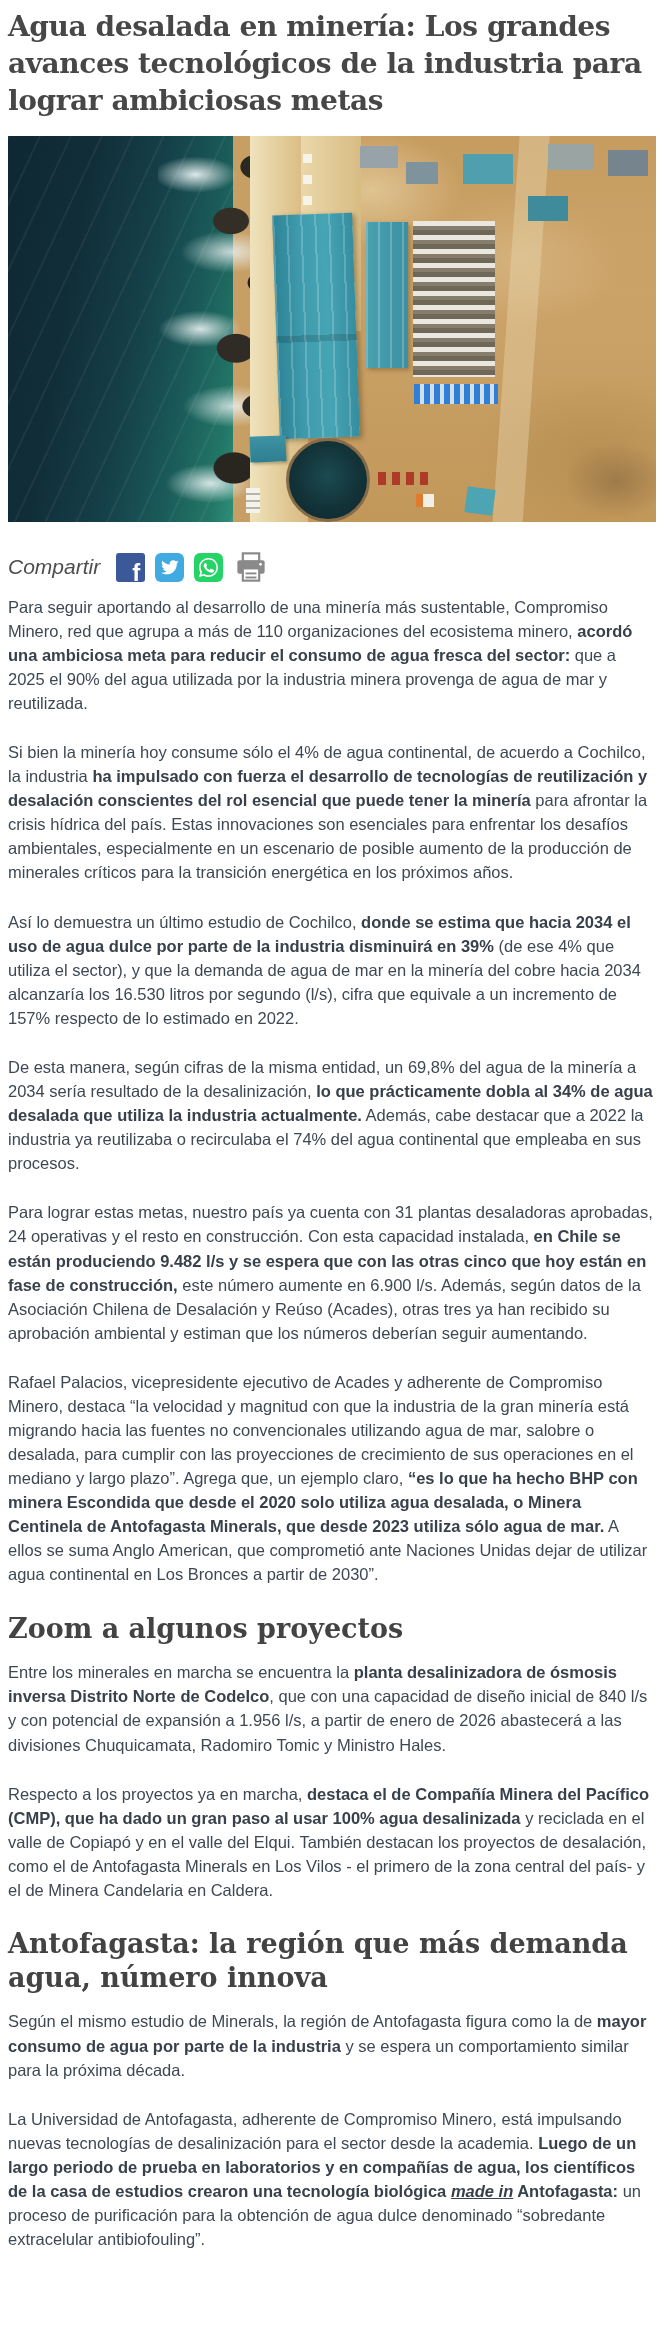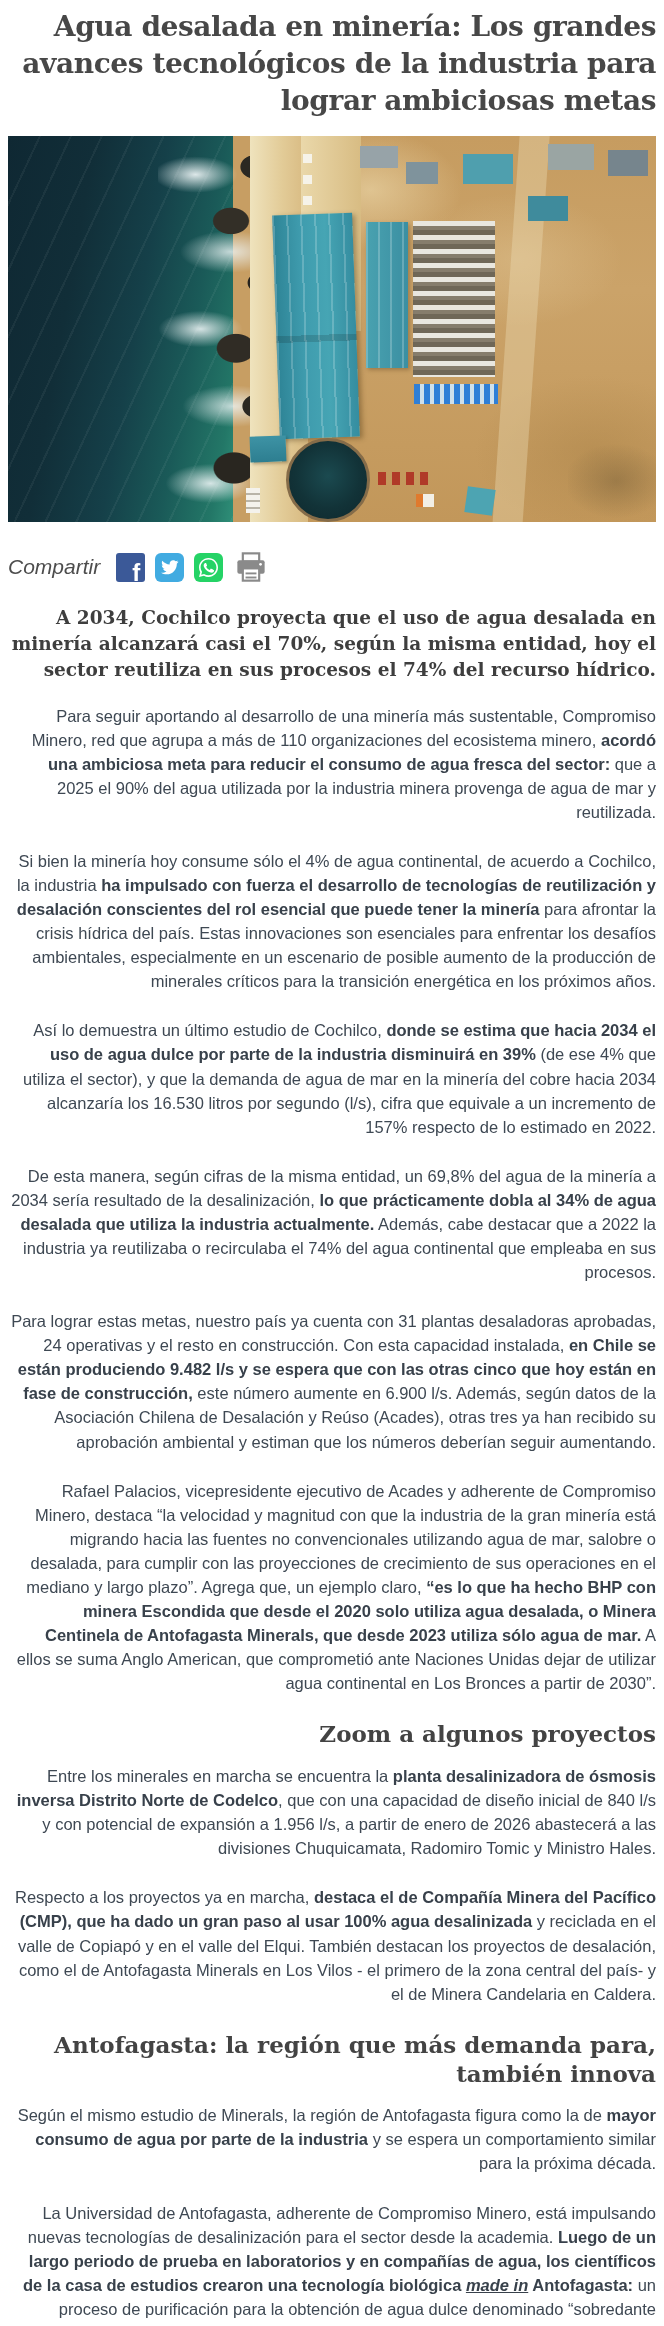--- a/index.html
+++ b/index.html
@@ -1,19 +1,19 @@
 <!DOCTYPE html>
 <html lang="es"><head>
 <meta charset="utf-8">
 <style>
   * { box-sizing: border-box; }
   html,body { margin:0; padding:0; background:#ffffff; }
   body { width:664px; font-family:"Liberation Sans", sans-serif; }
   .page { width:664px; padding:6px 0 16px; }
-  .content { padding:0 8px;text-align:right; }
+  .content { padding:0 8px; }
 
   h1.title {
     font-family:"DejaVu Serif", serif;
     font-weight:700;
     font-size:28px;
     line-height:1.33;
     letter-spacing:-0.4px;
     color:#474747;
     margin:2px 0 16px;
   }
@@ -117,21 +117,21 @@
     line-height:1.42;
     color:#3e3e3e;
     margin:22px 0 20px;
   }
   p.body { font-size:16.5px; line-height:1.46; color:#3e4853; margin:12px 0 25px; }
   p.body .b { font-weight:700; color:#38414b; }
   p.body .i { font-style:italic;text-decoration:underline; }
   h2.sub {
     font-family:"DejaVu Serif", serif;
     font-weight:700;
-    font-size:23px;
+    font-size:27px;
     line-height:1.25;
     color:#434343;
     margin:16px 0 15px;
   }
 </style>
 </head>
 <body>
 
 <div class="page">
   <div class="content">
@@ -187,28 +187,27 @@
         <rect x="2" y="6" width="20" height="10" rx="1.5" fill="#8a8a8a"></rect>
         <circle cx="19" cy="9" r="1" fill="#ffffff"></circle>
         <rect x="6" y="12" width="12" height="9" fill="#ffffff" stroke="#8a8a8a" stroke-width="1.6"></rect>
         <rect x="8" y="15" width="8" height="1.4" fill="#8a8a8a"></rect>
         <rect x="8" y="18" width="8" height="1.4" fill="#8a8a8a"></rect>
       </svg>
     </div>
   </div>
 
   <article class="content">
-    <p class="lead">A 2034, Cochilco proyecta que el uso de agua desalada en minería alcanzará casi el 70%, según la misma entidad, hoy el sector reutiliza en sus procesos el 74% del recurso hídrico.</p>
     <p class="body"><span>Para seguir aportando al desarrollo de una minería más sustentable, Compromiso Minero, red que agrupa a más de 110 organizaciones del ecosistema minero, </span><span class="b">acordó una ambiciosa meta para reducir el consumo de agua fresca del sector:</span><span> que a 2025 el 90% del agua utilizada por la industria minera provenga de agua de mar y reutilizada.</span></p>
     <p class="body"><span>Si bien la minería hoy consume sólo el 4% de agua continental, de acuerdo a Cochilco,  la industria </span><span class="b">ha impulsado con fuerza el desarrollo de tecnologías de reutilización y desalación conscientes del rol esencial que puede tener la minería</span><span> para afrontar la crisis hídrica del país. Estas innovaciones son esenciales para enfrentar los desafíos ambientales, especialmente en un escenario de posible aumento de la producción de minerales críticos para la transición energética en los próximos años.</span></p>
     <p class="body"><span>Así lo demuestra un último estudio de Cochilco, </span><span class="b">donde se estima que hacia 2034 el uso de agua dulce por parte de la industria disminuirá en 39%</span><span> (de ese 4% que utiliza el sector), y que la demanda de agua de mar en la minería del cobre hacia 2034 alcanzaría los 16.530 litros por segundo (l/s), cifra que equivale a un incremento de 157% respecto de lo estimado en 2022.</span></p>
     <p class="body"><span>De esta manera, según cifras de la misma entidad, un 69,8% del agua de la minería a 2034 sería resultado de la desalinización, </span><span class="b">lo que prácticamente dobla al 34% de agua desalada que utiliza la industria actualmente.</span><span> Además, cabe destacar que a 2022 la industria ya reutilizaba o recirculaba el 74% del agua continental que empleaba en sus procesos.</span></p>
     <p class="body"><span>Para lograr estas metas, nuestro país ya cuenta con 31 plantas desaladoras aprobadas, 24 operativas y el resto en construcción. Con esta capacidad instalada, </span><span class="b">en Chile se están produciendo 9.482 l/s y se espera que con las otras cinco que hoy están en fase de construcción,</span><span> este número aumente en 6.900 l/s. Además, según datos de la Asociación Chilena de Desalación y Reúso (Acades), otras tres ya han recibido su aprobación ambiental y estiman que los números deberían seguir aumentando.</span></p>
     <p class="body"><span>Rafael Palacios, vicepresidente ejecutivo de Acades y adherente de Compromiso Minero, destaca “la velocidad y magnitud con que la industria de la gran minería está migrando hacia las fuentes no convencionales utilizando agua de mar, salobre o desalada, para cumplir con las proyecciones de crecimiento de sus operaciones en el mediano y largo plazo”. Agrega que, un ejemplo claro, </span><span class="b">“es lo que ha hecho BHP con minera Escondida que desde el 2020 solo utiliza agua desalada, o Minera Centinela de Antofagasta Minerals, que desde 2023 utiliza sólo agua de mar.</span><span> A ellos se suma Anglo American, que comprometió ante Naciones Unidas dejar de utilizar agua continental en Los Bronces a partir de 2030”.</span></p>
     <h2 class="sub">Zoom a algunos proyectos</h2>
     <p class="body"><span>Entre los minerales en marcha se encuentra la </span><span class="b">planta desalinizadora de ósmosis inversa Distrito Norte de Codelco</span><span>, que con una capacidad de diseño inicial de 840 l/s y con potencial de expansión a 1.956 l/s, a partir de enero de 2026 abastecerá a las divisiones Chuquicamata, Radomiro Tomic y Ministro Hales.</span></p>
     <p class="body"><span>Respecto a los proyectos ya en marcha, </span><span class="b">destaca el de Compañía Minera del Pacífico (CMP), que ha dado un gran paso al usar 100% agua desalinizada</span><span> y reciclada en el valle de Copiapó y en el valle del Elqui. También destacan los proyectos de desalación, como el de Antofagasta Minerals en Los Vilos - el primero de la zona central del país- y el de Minera Candelaria en Caldera.</span></p>
-    <h2 class="sub">Antofagasta: la región que más demanda para, también innova</h2>
+    <h2 class="sub">Antofagasta: la región que más demanda agua, número innova</h2>
     <p class="body"><span>Según el mismo estudio de Minerals, la región de Antofagasta figura como la de </span><span class="b">mayor consumo de agua por parte de la industria</span><span> y se espera un comportamiento similar para la próxima década.</span></p>
     <p class="body"><span>La Universidad de Antofagasta, adherente de Compromiso Minero, está impulsando nuevas tecnologías de desalinización para el sector desde la academia. </span><span class="b">Luego de un largo periodo de prueba en laboratorios y en compañías de agua, los científicos de la casa de estudios crearon una tecnología biológica </span><span class="b i">made in</span><span class="b"> Antofagasta:</span><span> un proceso de purificación para la obtención de agua dulce denominado “sobredante extracelular antibiofouling”.</span></p>
 
   </article>
 </div>
 
 </body></html>

